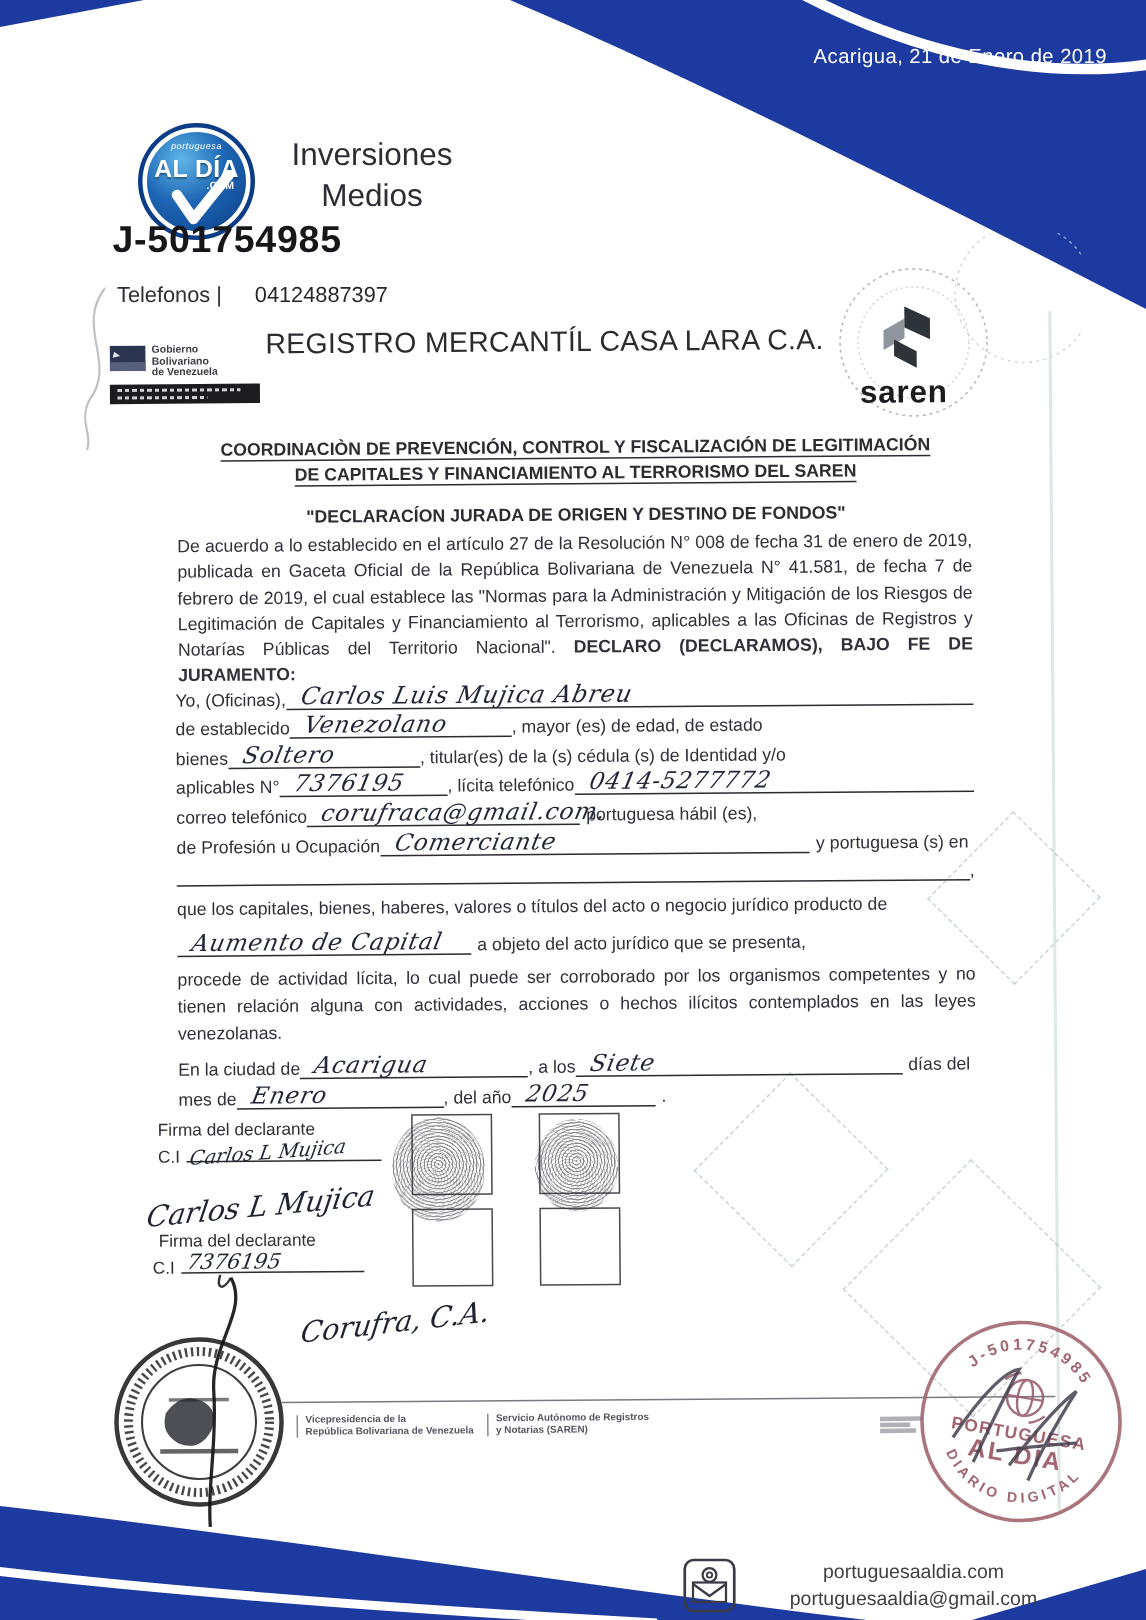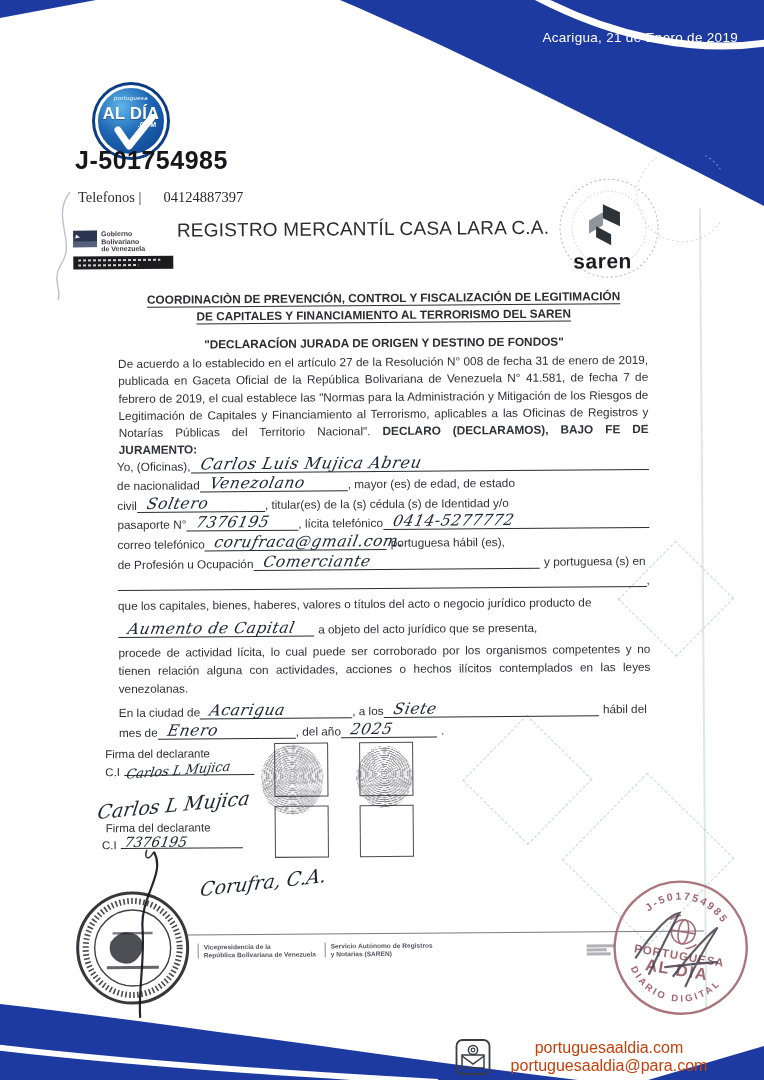--- a/index.html
+++ b/index.html
@@ -12,21 +12,21 @@
   .date-ribbon{top:30px;right:26px;color:#fff;font-size:13.5px;font-weight:500;letter-spacing:.3px;}
   .logo-outer{left:92px;top:82px;width:78px;height:78px;border-radius:50%;background:#0b3c86;padding:0;}
   .logo-inner{position:absolute;left:3px;top:3px;right:3px;bottom:3px;border:3px solid #fff;border-radius:50%;
       background:radial-gradient(circle at 35% 28%,#5fb6e8 0%,#1e66b4 45%,#0a3c86 100%);overflow:hidden;}
   .logo-top{position:absolute;top:7px;left:0;right:0;text-align:center;color:#fff;font-size:6px;font-style:italic;letter-spacing:.4px;}
   .logo-main{position:absolute;top:16px;left:0;right:0;text-align:center;color:#fff;font-size:16.5px;font-weight:800;letter-spacing:.3px;text-shadow:0 1px 1px rgba(0,0,0,.35);}
   .logo-sub{position:absolute;top:33px;right:8px;color:#fff;font-size:7px;font-weight:700;}
   .logo-check{position:absolute;left:14px;top:26px;}
   .brand-name{left:158px;top:90px;width:180px;text-align:center;font-size:21px;line-height:27px;color:#2d2d35;font-weight:500;}
   .rif{left:75px;top:146px;font-size:25px;font-weight:800;color:#17171b;letter-spacing:.5px;}
-  .tel{left:78px;top:189px;font-size:14.5px;color:#2e2e36;font-family:Liberation Serif, serif;}
+  .tel{left:78px;top:189px;font-size:14.5px;color:#2e2e36;}
   .tel .num{margin-left:22px;color:#26262c;}
 
   
   .scan{left:60px;top:170px;width:652px;height:872px;transform:rotate(-.45deg);transform-origin:50% 50%;}
   .scan-edge{left:642px;top:40px;width:1.5px;height:800px;background:rgba(195,214,204,.55);}
   .doc-title{left:0;top:48px;width:612px;text-align:center;font-size:19px;color:#2c2c30;letter-spacing:.2px;}
   .gov{left:16px;top:58px;width:108px;}
   .gov-row{display:flex;align-items:flex-start;gap:4px;}
   .gov-text{font-size:7px;font-weight:700;color:#3c3c44;line-height:7.5px;}
   .gov-bar{margin-top:3px;width:100px;height:13px;background:#1c1c1f;position:relative;}
@@ -60,21 +60,21 @@
                  repeating-radial-gradient(circle at 40% 60%,rgba(45,45,58,.35) 0 .5px,transparent .7px 2px);
       filter:blur(.2px);}
   .wm{border:1px dashed rgba(140,165,160,.45);transform:rotate(45deg);}
   .scanfoot-line{height:1px;background:#7a7a80;}
   .fblock{border-left:1px solid #8a8a90;padding-left:5px;font-size:6.6px;font-weight:700;color:#555560;line-height:7.6px;}
   .tinybars span{display:block;height:2.5px;background:#8f8f98;margin-bottom:1.5px;}
 
   
   .bot-swoosh{left:0;top:995px;width:764px;height:85px;pointer-events:none;}
   .contact{left:455px;top:1038px;display:flex;align-items:center;gap:12px;}
-  .contact-text{width:212px;text-align:center;font-size:16px;color:#c2410c;line-height:18.5px;}
+  .contact-text{width:212px;text-align:center;font-size:13px;color:#404040;line-height:18.5px;}
 </style>
 </head>
 <body>
 
 <svg class="abs top-swoosh" viewBox="0 0 764 215">
   <path d="M340,0 L764,0 L764,206 C612,128 458,50 340,0 Z" fill="#1c3aa0"></path>
   <path d="M520,-12 C612,40 700,54 772,42" stroke="#ffffff" stroke-width="7" fill="none"></path>
   <path d="M0,0 L96,0 L0,18 Z" fill="#1c3aa0"></path>
 </svg>
 <div class="abs date-ribbon">Acarigua, 21 de Enero de 2019</div>
@@ -83,20 +83,21 @@
   <div class="logo-inner">
     <div class="logo-top">portuguesa</div>
     <div class="logo-main">AL DÍA</div>
     <div class="logo-sub">.COM</div>
     <svg class="logo-check" width="46" height="40" viewBox="0 0 46 40">
       <path d="M6,16 L17,32 L41,2" stroke="#ffffff" stroke-width="7" fill="none" stroke-linecap="round" stroke-linejoin="round"></path>
     </svg>
   </div>
 </div>
 <div class="abs brand-name">
+  <div>Inversiones Medios</div>
 </div>
 <div class="abs rif">J-501754985</div>
 <div class="abs tel">
   <span>Telefonos |</span><span class="num">04124887397</span>
 </div>
 <svg class="abs" style="left:46px;top:188px" width="74" height="118" viewBox="0 0 74 118">
   <path d="M24,4 C4,30 32,54 14,78 C6,92 16,102 12,112" stroke="#9aa0a8" stroke-width="1.4" fill="none" opacity=".65"></path>
 </svg>
 
 <div class="abs scan">
@@ -145,35 +146,35 @@
   <p class="abs bodytext intro" style="margin:0"><span>De acuerdo a lo establecido en el artículo 27 de la Resolución N° 008 de fecha 31 de enero de 2019, publicada en Gaceta Oficial de la República Bolivariana de Venezuela N° 41.581, de fecha 7 de febrero de 2019, el cual establece las "Normas para la Administración y Mitigación de los Riesgos de Legitimación de Capitales y Financiamiento al Terrorismo, aplicables a las Oficinas de Registros y Notarías Públicas del Territorio Nacional".</span> <span class="b">DECLARO (DECLARAMOS), BAJO FE DE JURAMENTO:</span></p>
 
   <div class="abs flow">
     <div class="frow">
       <span>Yo, (Oficinas),</span>
       <span class="u grow">
           <span class="hand" style="font-size:16px">Carlos Luis Mujica Abreu</span>
         </span>
     </div>
     <div class="frow">
-      <span>de nacionalidad</span>
+      <span>de establecido</span>
       <span class="u" style="width:148px">
           <span class="hand">Venezolano</span>
         </span>
       <span>, mayor (es) de edad, de estado</span>
     </div>
     <div class="frow">
-      <span>civil</span>
+      <span>bienes</span>
       <span class="u" style="width:128px">
           <span class="hand">Soltero</span>
         </span>
       <span>, titular(es) de la (s) cédula (s) de Identidad y/o</span>
     </div>
     <div class="frow">
-      <span>pasaporte N°</span>
+      <span>aplicables N°</span>
       <span class="u" style="width:112px">
           <span class="hand">7376195</span>
         </span>
       <span>, lícita telefónico</span>
       <span class="u grow">
           <span class="hand">0414-5277772</span>
         </span>
     </div>
     <div class="frow">
       <span>correo telefónico</span>
@@ -205,21 +206,21 @@
 
     <div class="frow mt4">
       <span>En la ciudad de</span>
       <span class="u" style="width:152px">
           <span class="hand">Acarigua</span>
         </span>
       <span>, a los</span>
       <span class="u grow">
           <span class="hand">Siete</span>
         </span>
-      <span class="gap">hábil del</span>
+      <span class="gap">días del</span>
     </div>
     <div class="frow">
       <span>mes de</span>
       <span class="u" style="width:138px">
           <span class="hand">Enero</span>
         </span>
       <span>, del año</span>
       <span class="u" style="width:96px">
           <span class="hand">2025</span>
         </span>
@@ -318,15 +319,15 @@
 <div class="abs contact">
   <svg width="36" height="38" viewBox="0 0 36 38">
     <rect x="1.5" y="2" width="33" height="34" rx="6" fill="none" stroke="#3b3b45" stroke-width="1.8"></rect>
     <circle cx="18" cy="12" r="4.6" fill="none" stroke="#3b3b45" stroke-width="1.5"></circle>
     <circle cx="18" cy="12" r="1.8" fill="none" stroke="#3b3b45" stroke-width="1.2"></circle>
     <rect x="7" y="17" width="22" height="13" fill="none" stroke="#3b3b45" stroke-width="1.5"></rect>
     <path d="M7,18 L18,26 L29,18" fill="none" stroke="#3b3b45" stroke-width="1.5"></path>
   </svg>
   <div class="contact-text">
     <div>portuguesaaldia.com</div>
-    <div>portuguesaaldia@para.com</div>
+    <div>portuguesaaldia@gmail.com</div>
   </div>
 </div>
 
 </body></html>

